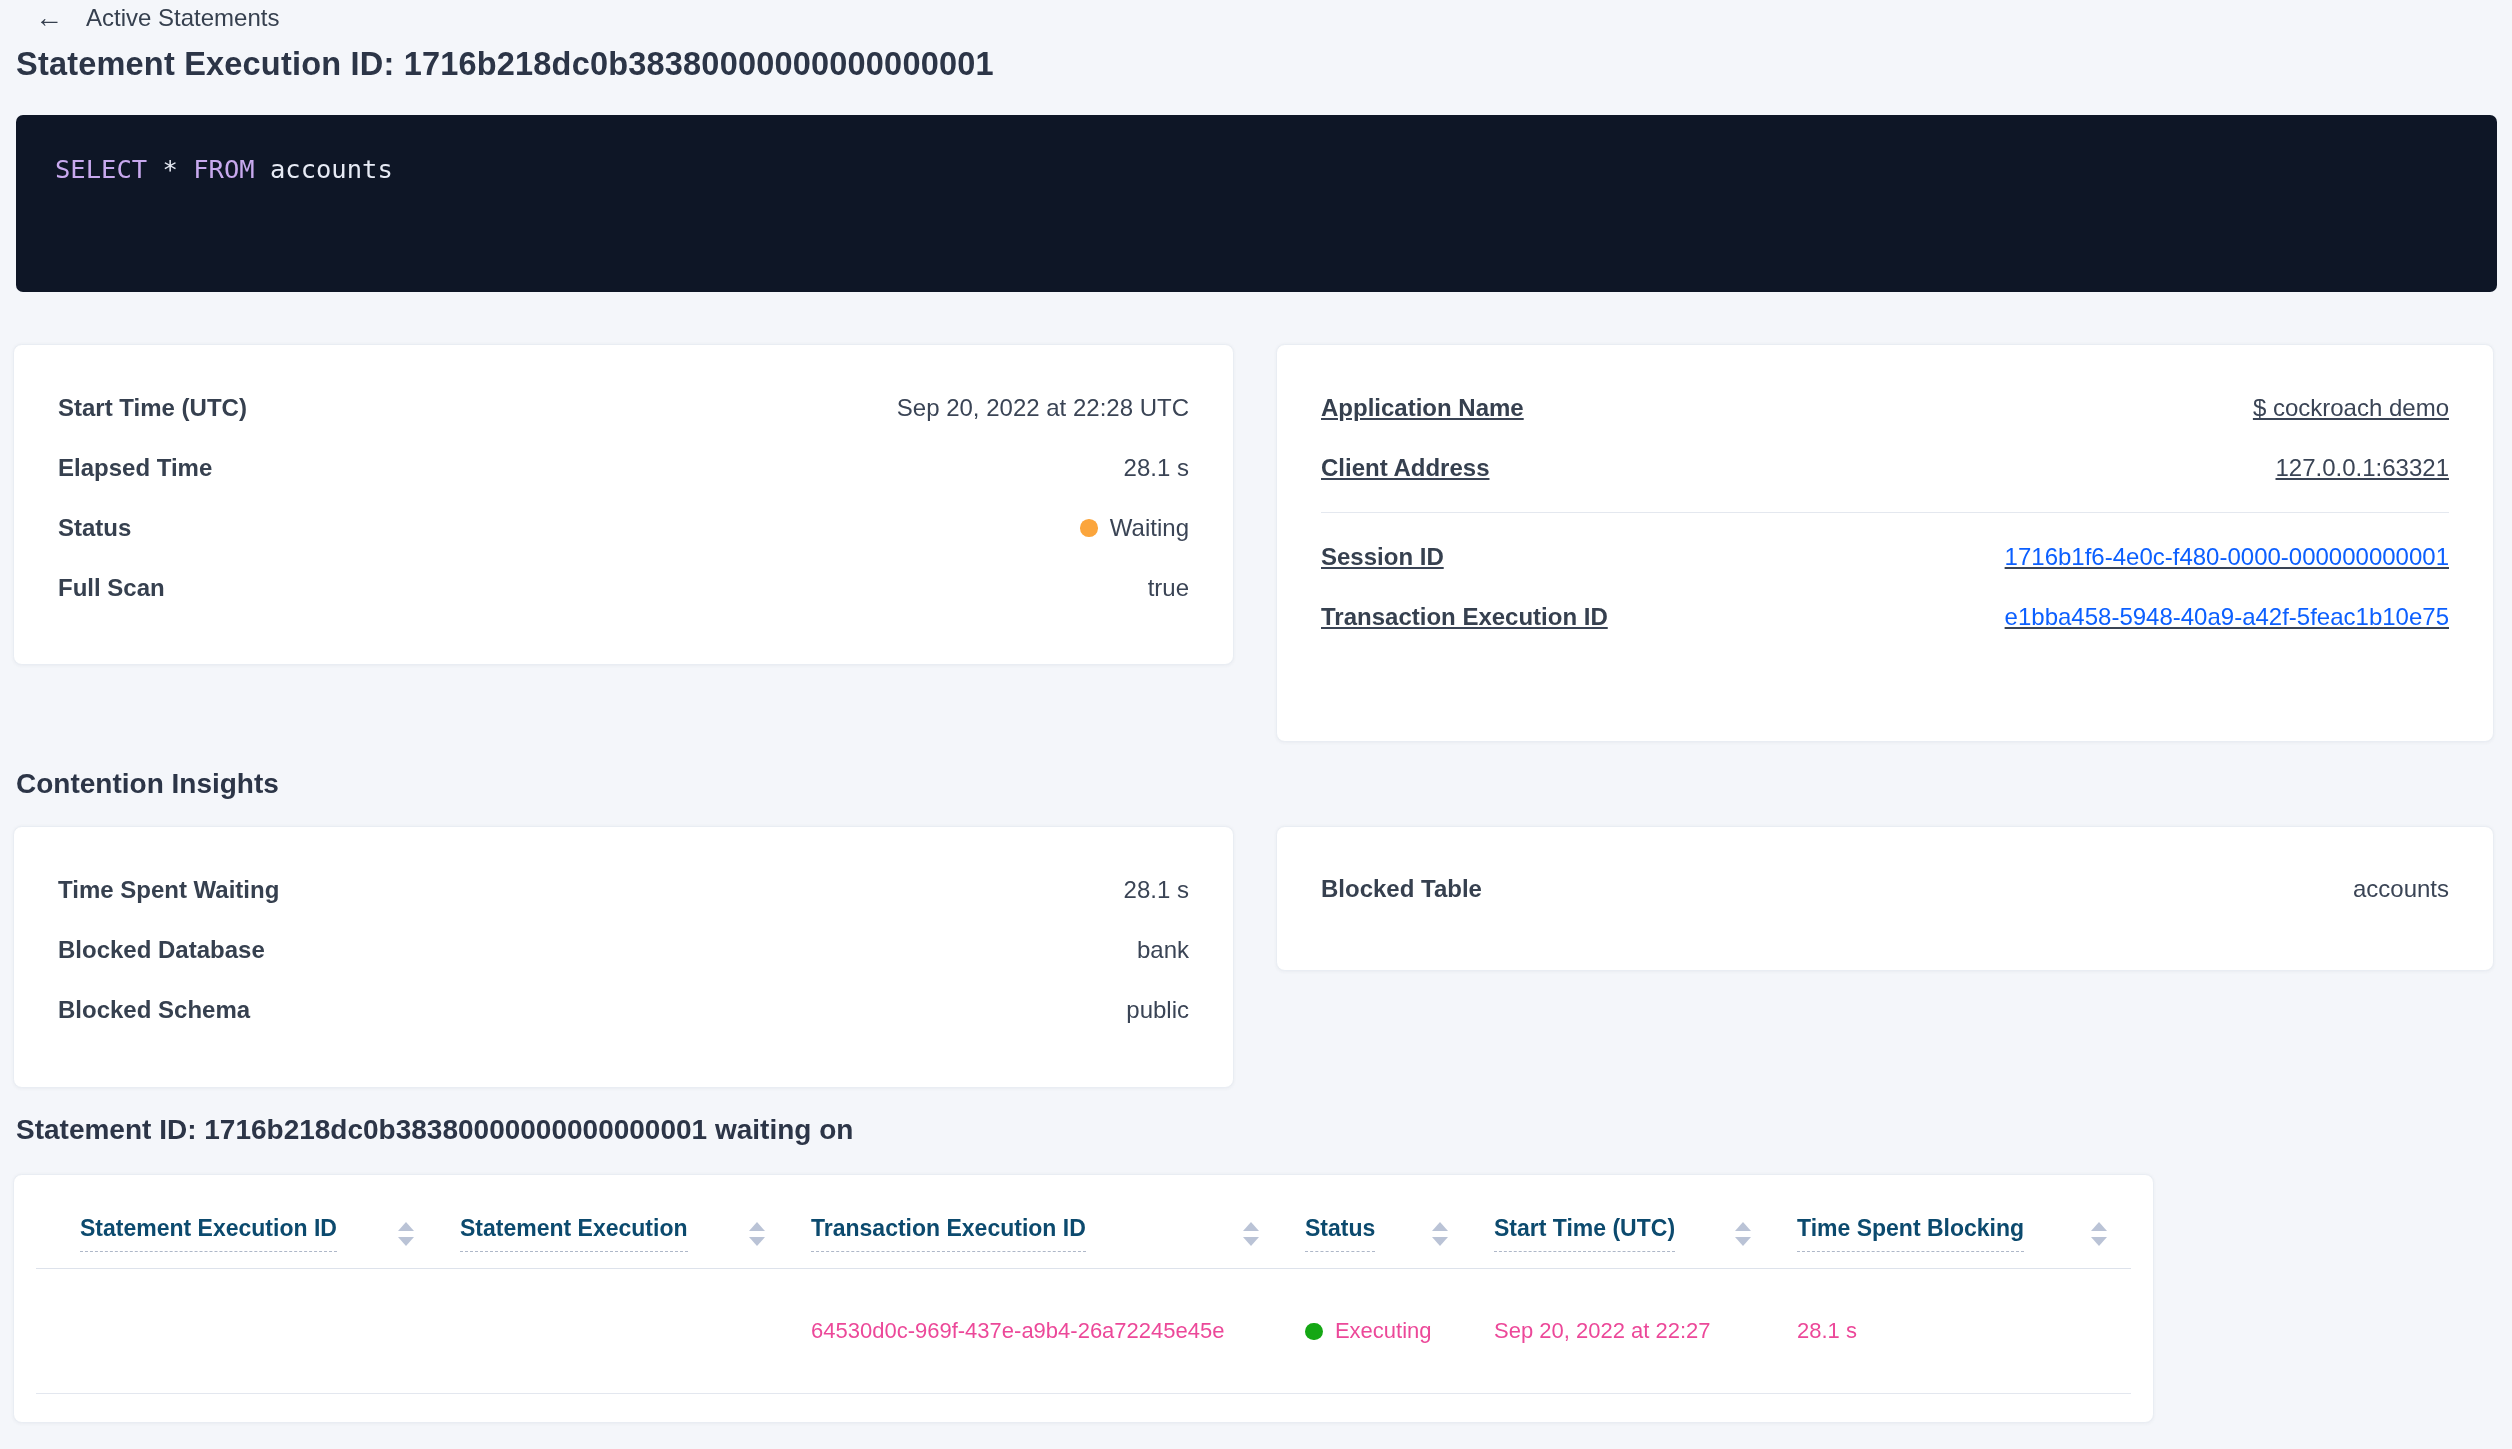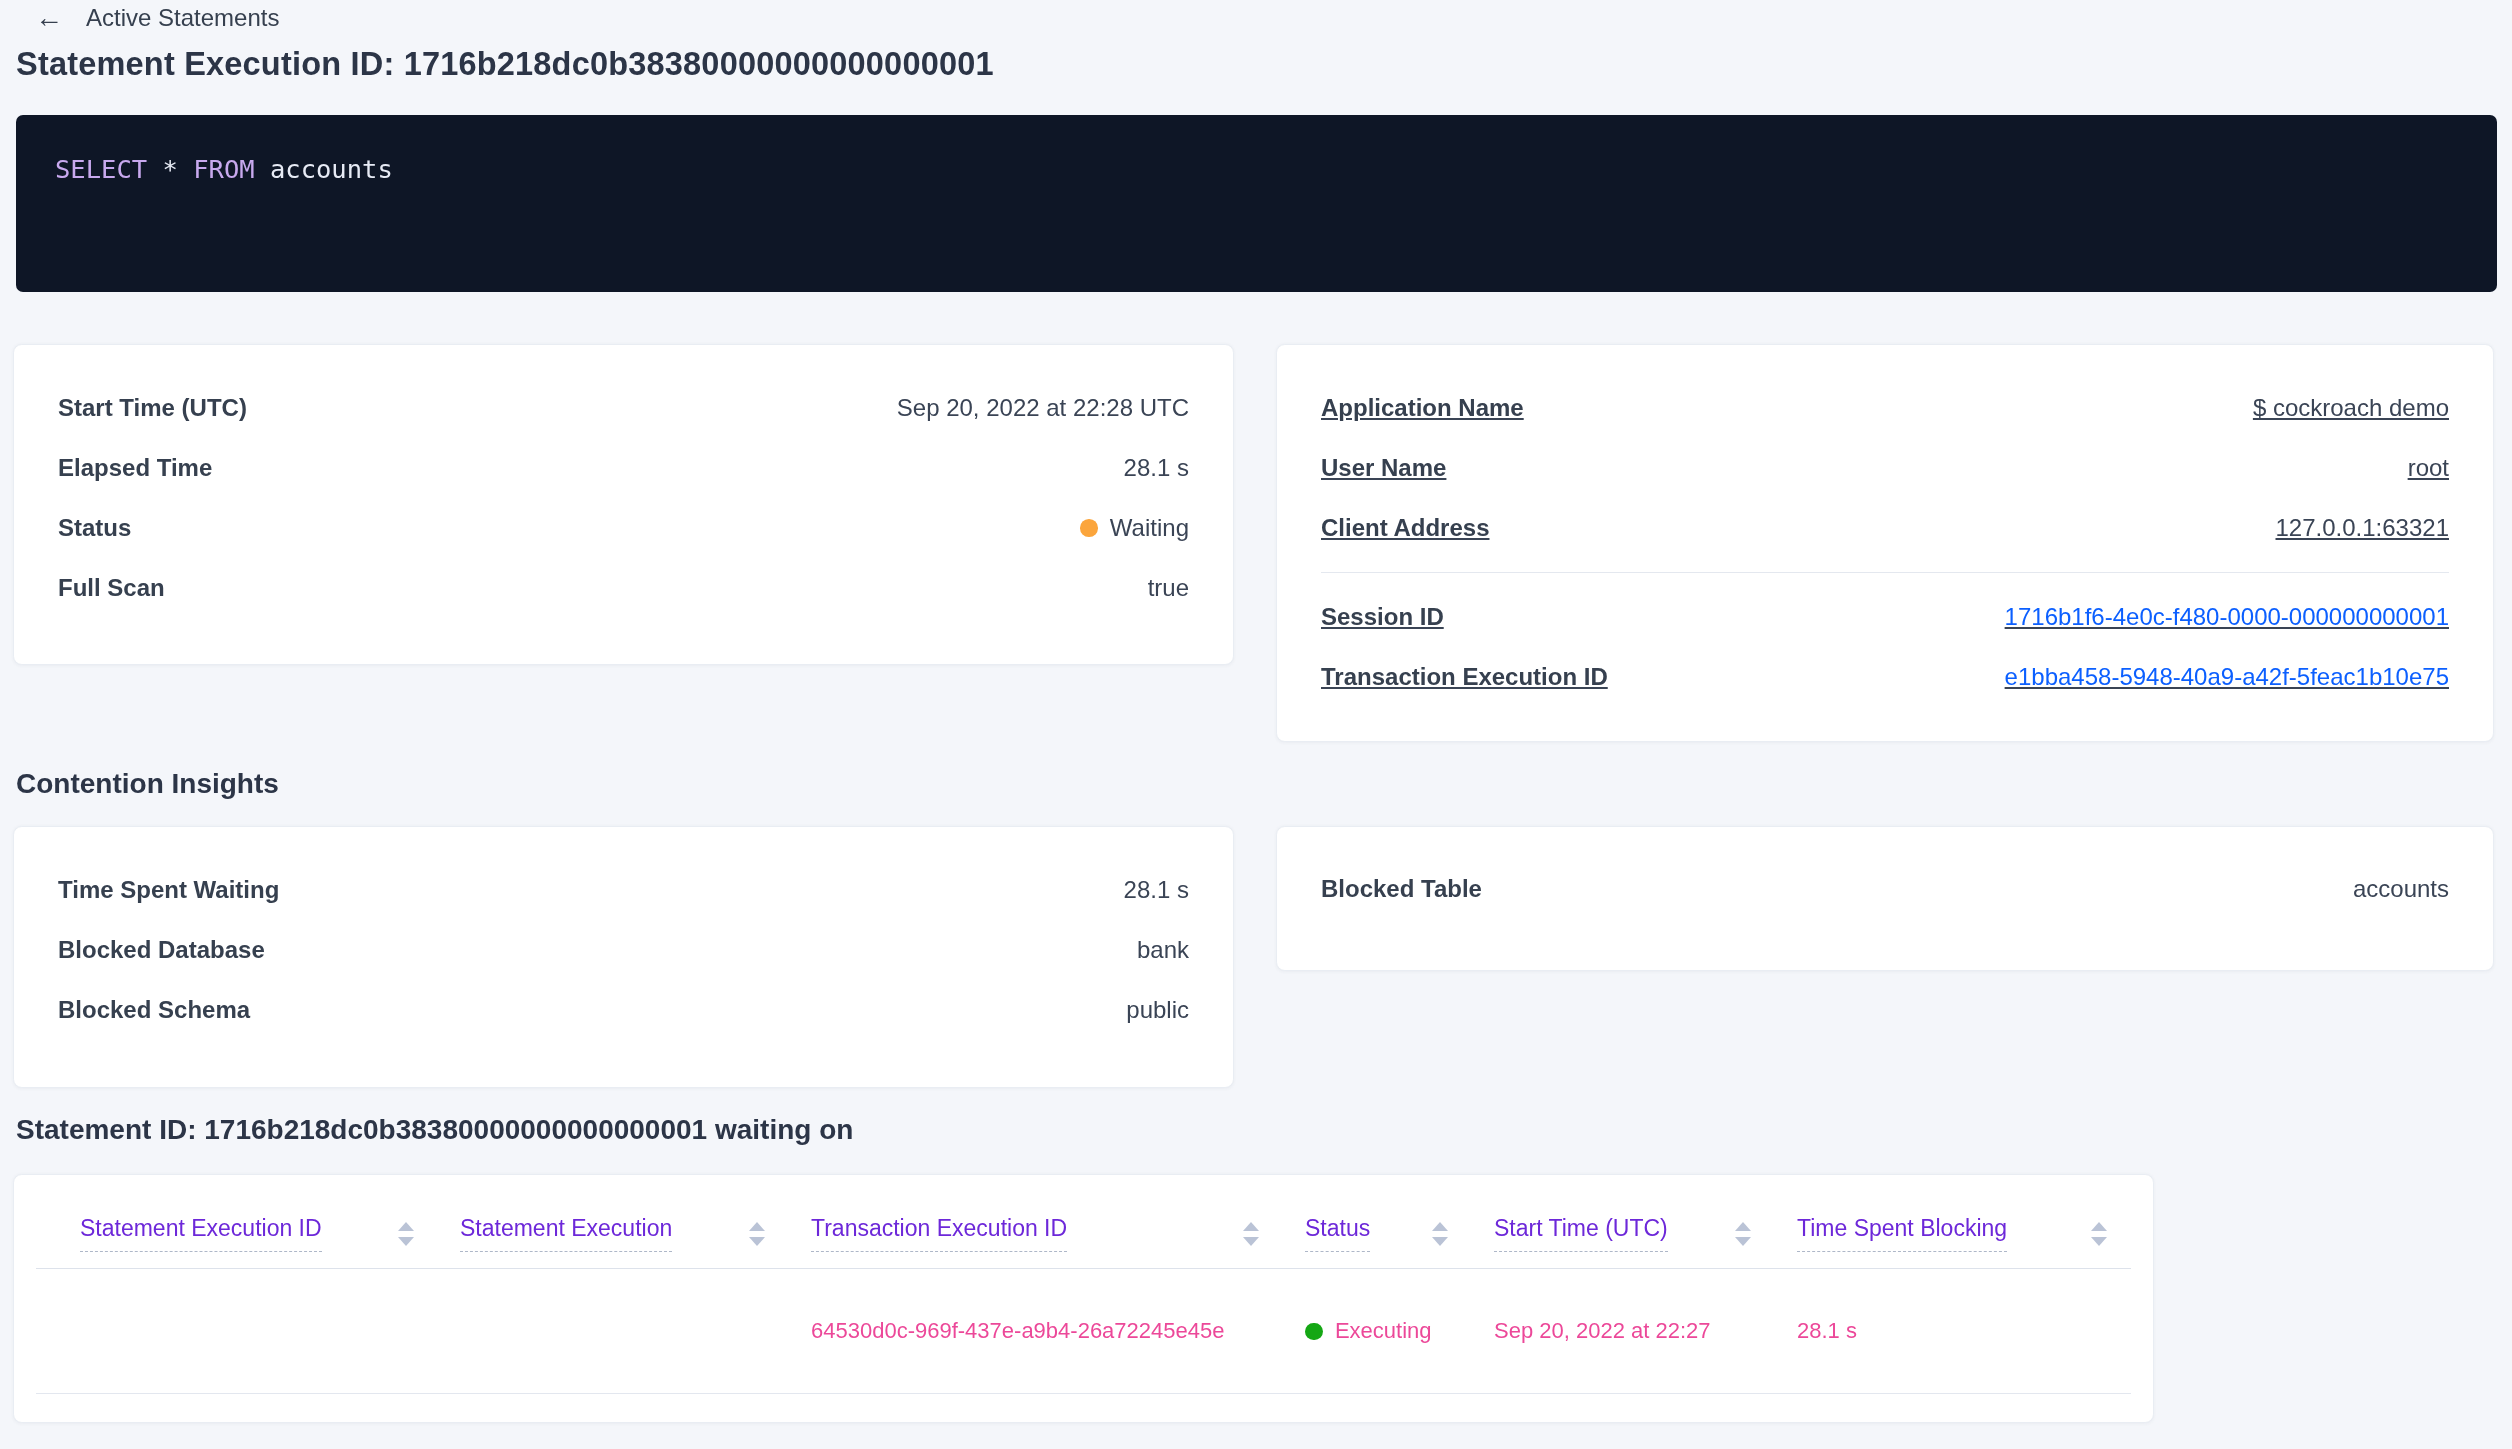--- a/index.html
+++ b/index.html
@@ -88,21 +88,21 @@
     display:grid;
     grid-template-columns:380px 351px 494px 189px 303px 1fr;
     padding-left:66px;
   }
   .t-head { padding-top:40px; }
   .th-cell {
     display:flex; align-items:center; justify-content:space-between;
     padding-right:46px; cursor:pointer;
   }
   .th-label {
-    font-size:23px; font-weight:400; color:#6d28d9;
+    font-size:23px; font-weight:700; color:#0c4a6e;
     padding-bottom:8.8px;
     border-bottom:1.8px dashed #aeb7c8;
     line-height:1.2;
   }
   .sort-icon { display:flex; flex-direction:column; gap:6.1px; margin-left:17.6px; }
   .tri-up {
     width:0; height:0;
     border-left:8px solid transparent; border-right:8px solid transparent;
     border-bottom:9.7px solid #bac3d6;
   }
@@ -146,24 +146,20 @@
   <div class="kv-row">
     <span class="kv-label">Full Scan</span>
     <span class="kv-value">true</span>
   </div>
 </div>
 
 <div class="card" id="card-overview-right">
   <div class="kv-row">
     <span class="kv-label">Application Name</span>
     <span class="kv-value">$ cockroach demo</span>
-  </div>
-  <div class="kv-row">
-    <span class="kv-label">User Name</span>
-    <span class="kv-value">root</span>
   </div>
   <div class="kv-row">
     <span class="kv-label">Client Address</span>
     <span class="kv-value">127.0.0.1:63321</span>
   </div>
   <hr class="card-divider">
   <div class="kv-row">
     <span class="kv-label">Session ID</span>
     <span class="kv-value link">1716b1f6-4e0c-f480-0000-000000000001</span>
   </div>

